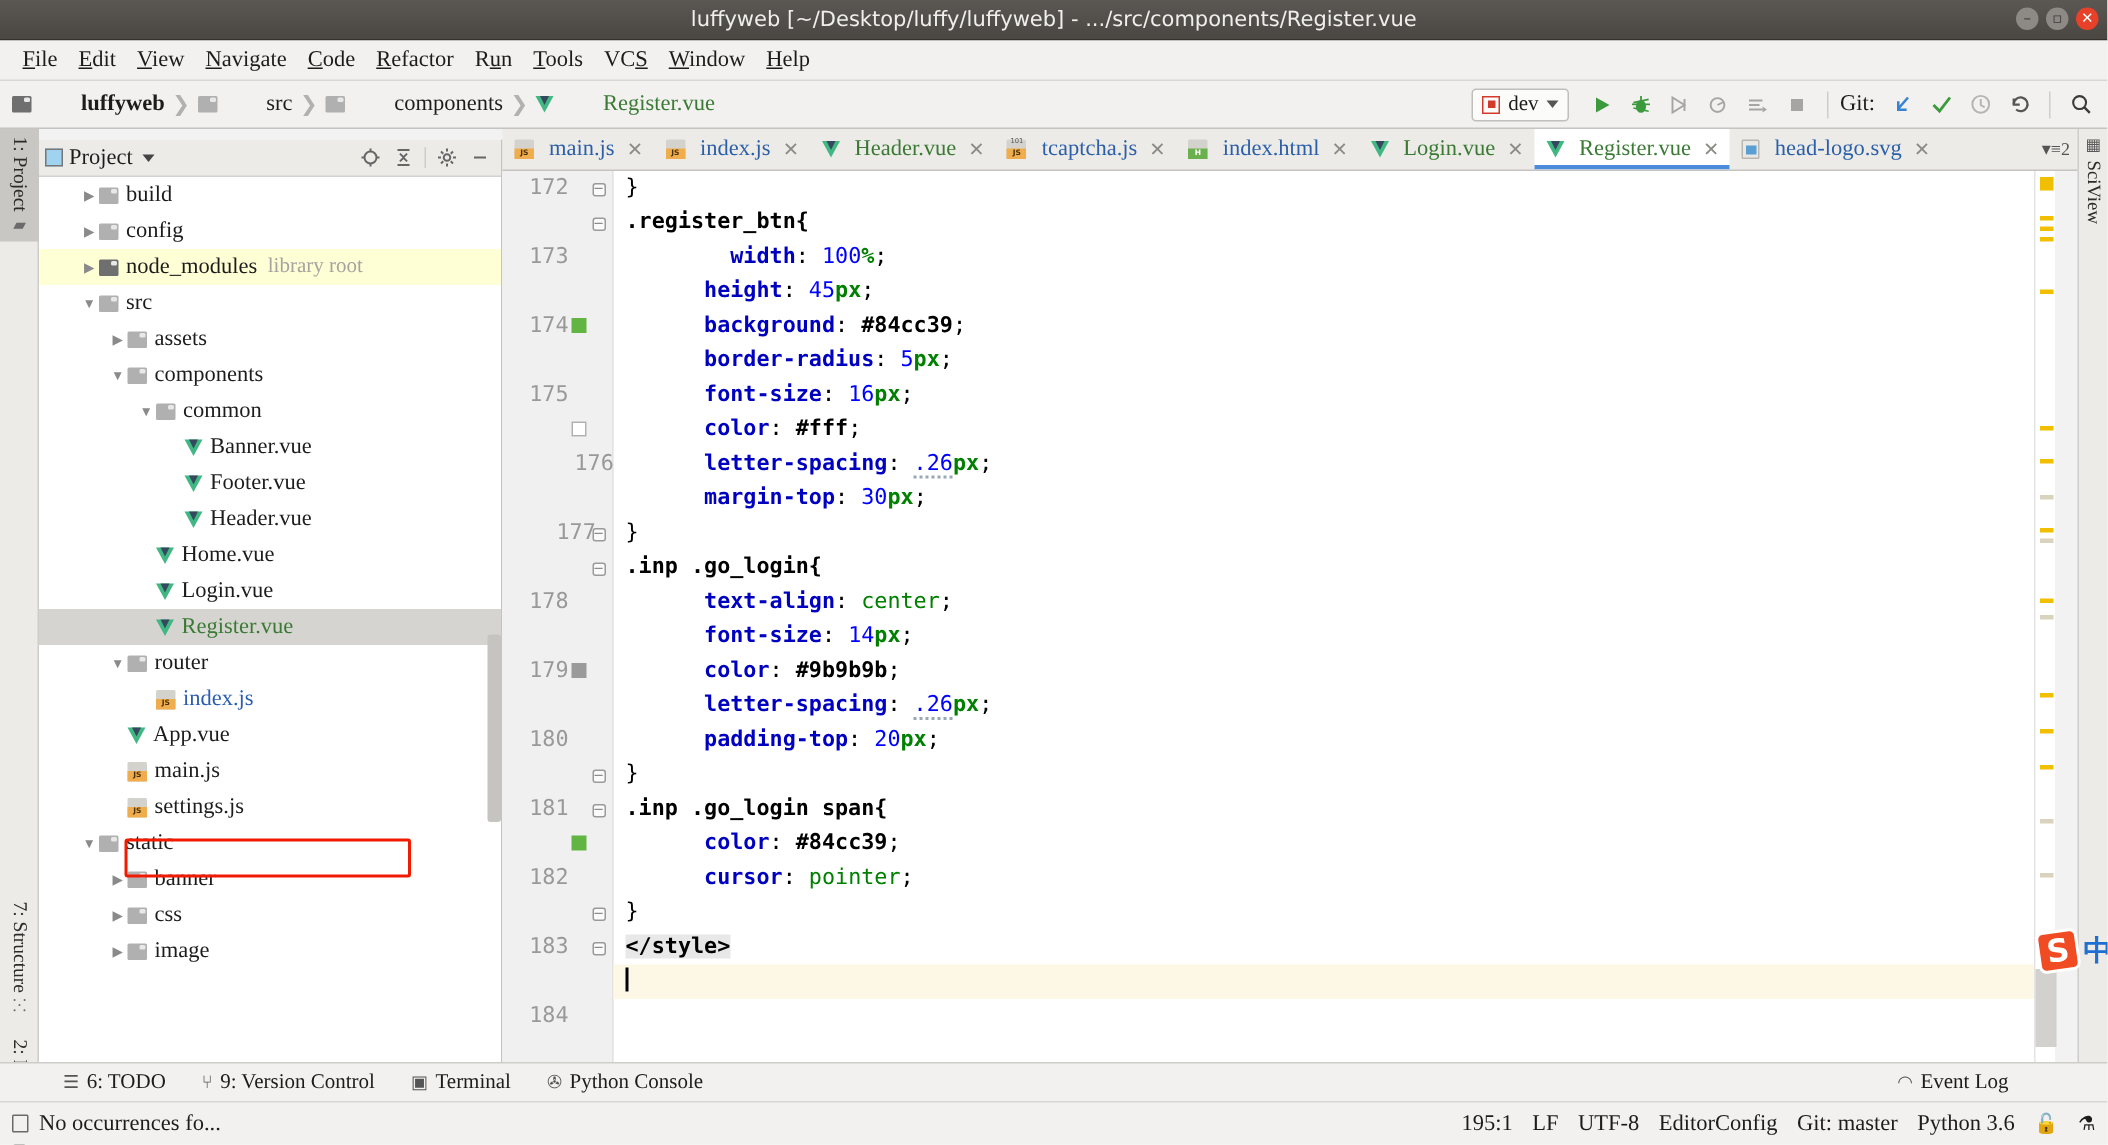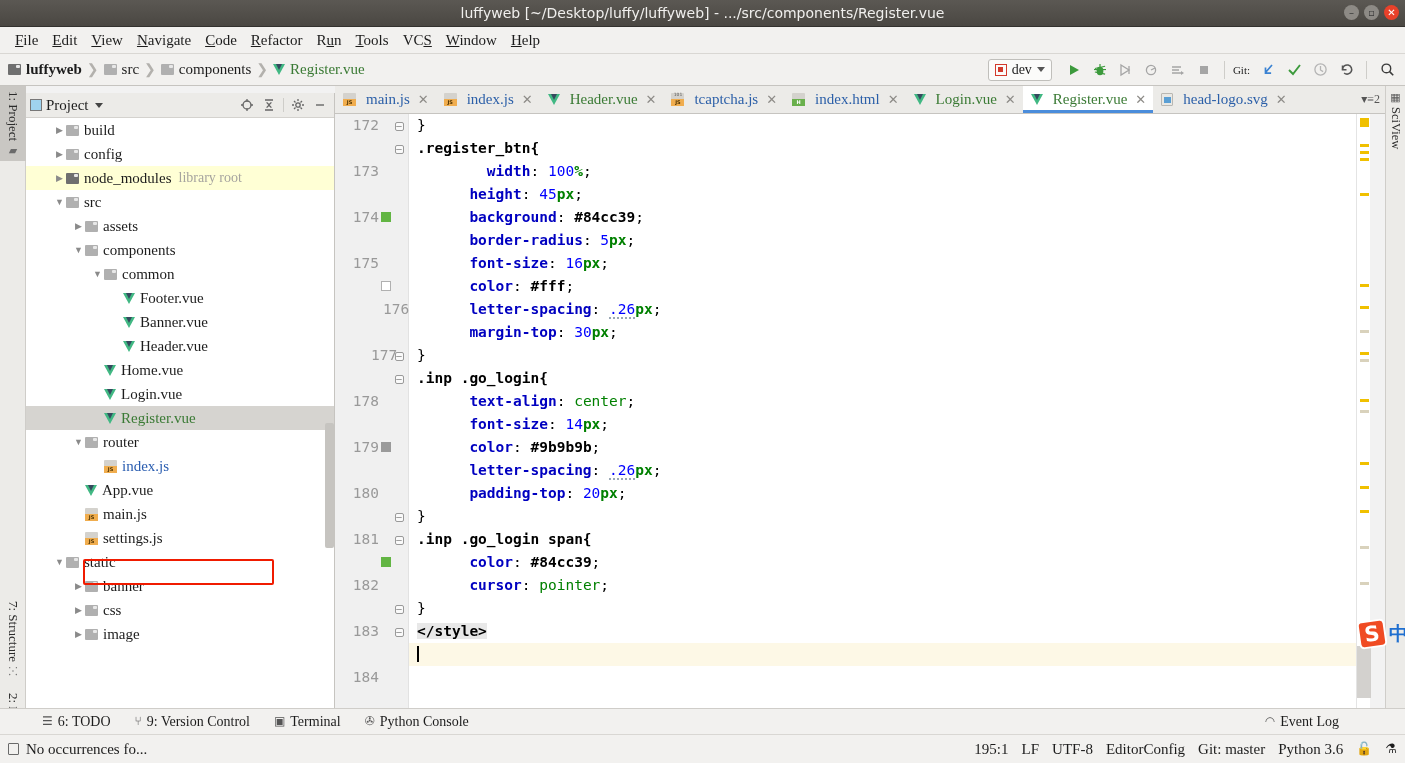--- a/index.html
+++ b/index.html
@@ -60,21 +60,21 @@
 
   
   .navbar {
     position: absolute; top: 54px; left: 0;
     width: 1405px; height: 32px;
     background: #f2f1ef;
     display: flex; align-items: center;
     border-bottom: 1px solid #c6c4c0;
   }
   .crumbs { display: flex; align-items: center; padding-left: 8px; }
-  .crumb { display: flex; align-items: center; font-size: 15px; color: #1c1c1c; }
+  .crumb { display: flex; align-items: center; font-size: 15px; color: #1c1c1c; gap: 28px; }
   .crumb.bold { font-weight: bold; }
   .crumb.green { color: #3a7a34; }
   .crumb-sep { color: #b3b1ad; margin: 0 5px; font-size: 14px; }
   .ic-folder {
     display: inline-block; width: 13px; height: 11px;
     background: #b0b0b0; border-radius: 1px;
     margin-right: 5px; position: relative;
   }
   .ic-folder::after {
     content: ""; position: absolute; right: 1px; top: 1px;
@@ -111,21 +111,21 @@
   .run-config .label { font-size: 14px; color: #1c1c1c; }
   .run-config .caret {
     width: 0; height: 0; border-left: 4px solid transparent;
     border-right: 4px solid transparent; border-top: 5px solid #555;
   }
   .tbtn {
     width: 24px; height: 24px; display: flex;
     align-items: center; justify-content: center;
   }
   .vsep { width: 1px; height: 18px; background: #cecdc9; margin: 0 6px; }
-  .git-label { font-size: 11px; color: #1c1c1c; margin-right: 4px; }
+  .git-label { font-size: 15px; color: #1c1c1c; margin-right: 4px; }
 
   
   .leftstrip {
     position: absolute; left: 0; top: 86px;
     width: 26px; height: 622px;
     background: #ecebe8; border-right: 1px solid #cfcdc9;
   }
   .vtab {
     position: absolute; left: 0; width: 26px;
     display: flex; flex-direction: column; align-items: center;
@@ -598,26 +598,26 @@
           <span class="tlabel">components</span>
         </div>
         <div class="tnode" style="padding-left: 65px;">
           <span class="twist">▼</span>
           <span class="ic-folder"></span>
           <span class="tlabel">common</span>
         </div>
         <div class="tnode" style="padding-left: 84px;">
           <span class="twist"></span>
           <span class="ic-vue"></span>
+          <span class="tlabel">Banner.vue</span>
+        </div>
+        <div class="tnode" style="padding-left: 84px;">
+          <span class="twist"></span>
+          <span class="ic-vue"></span>
           <span class="tlabel">Footer.vue</span>
-        </div>
-        <div class="tnode" style="padding-left: 84px;">
-          <span class="twist"></span>
-          <span class="ic-vue"></span>
-          <span class="tlabel">Banner.vue</span>
         </div>
         <div class="tnode" style="padding-left: 84px;">
           <span class="twist"></span>
           <span class="ic-vue"></span>
           <span class="tlabel">Header.vue</span>
         </div>
         <div class="tnode" style="padding-left: 65px;">
           <span class="twist"></span>
           <span class="ic-vue"></span>
           <span class="tlabel">Home.vue</span>

